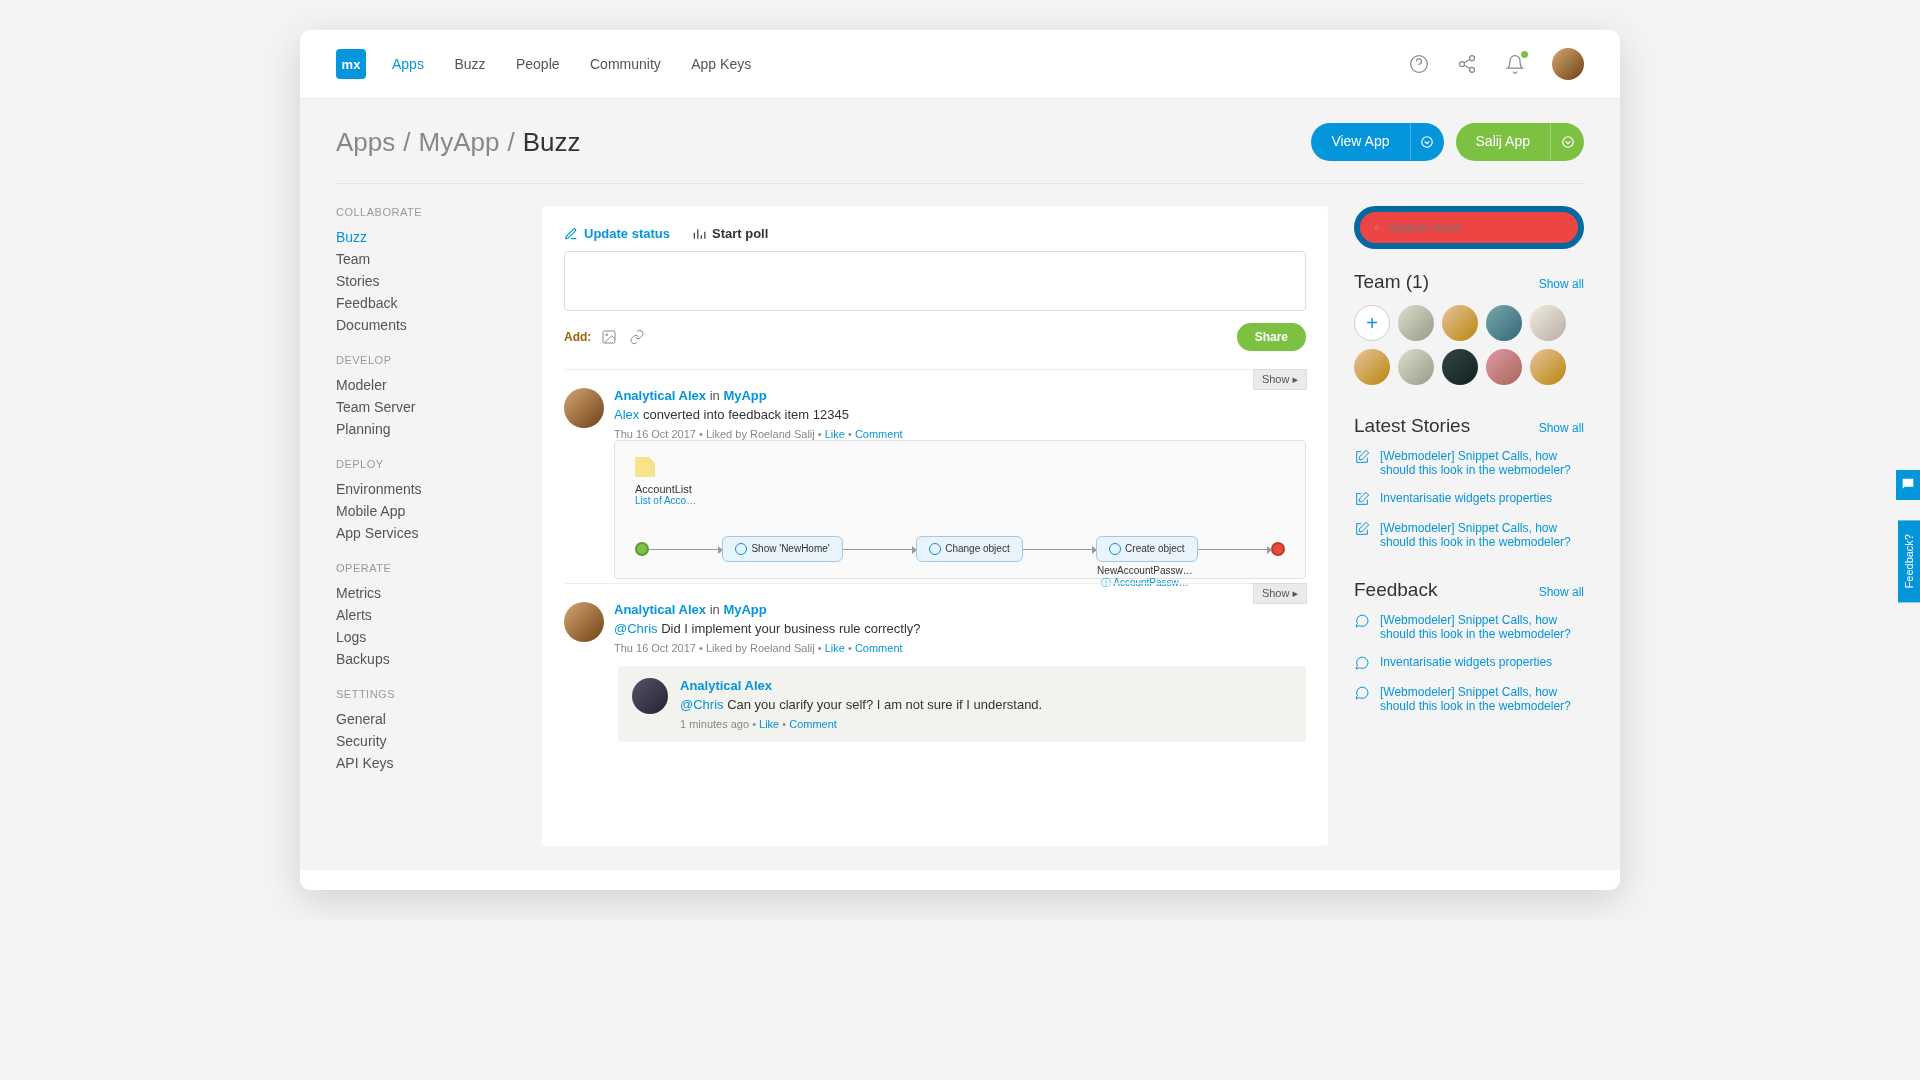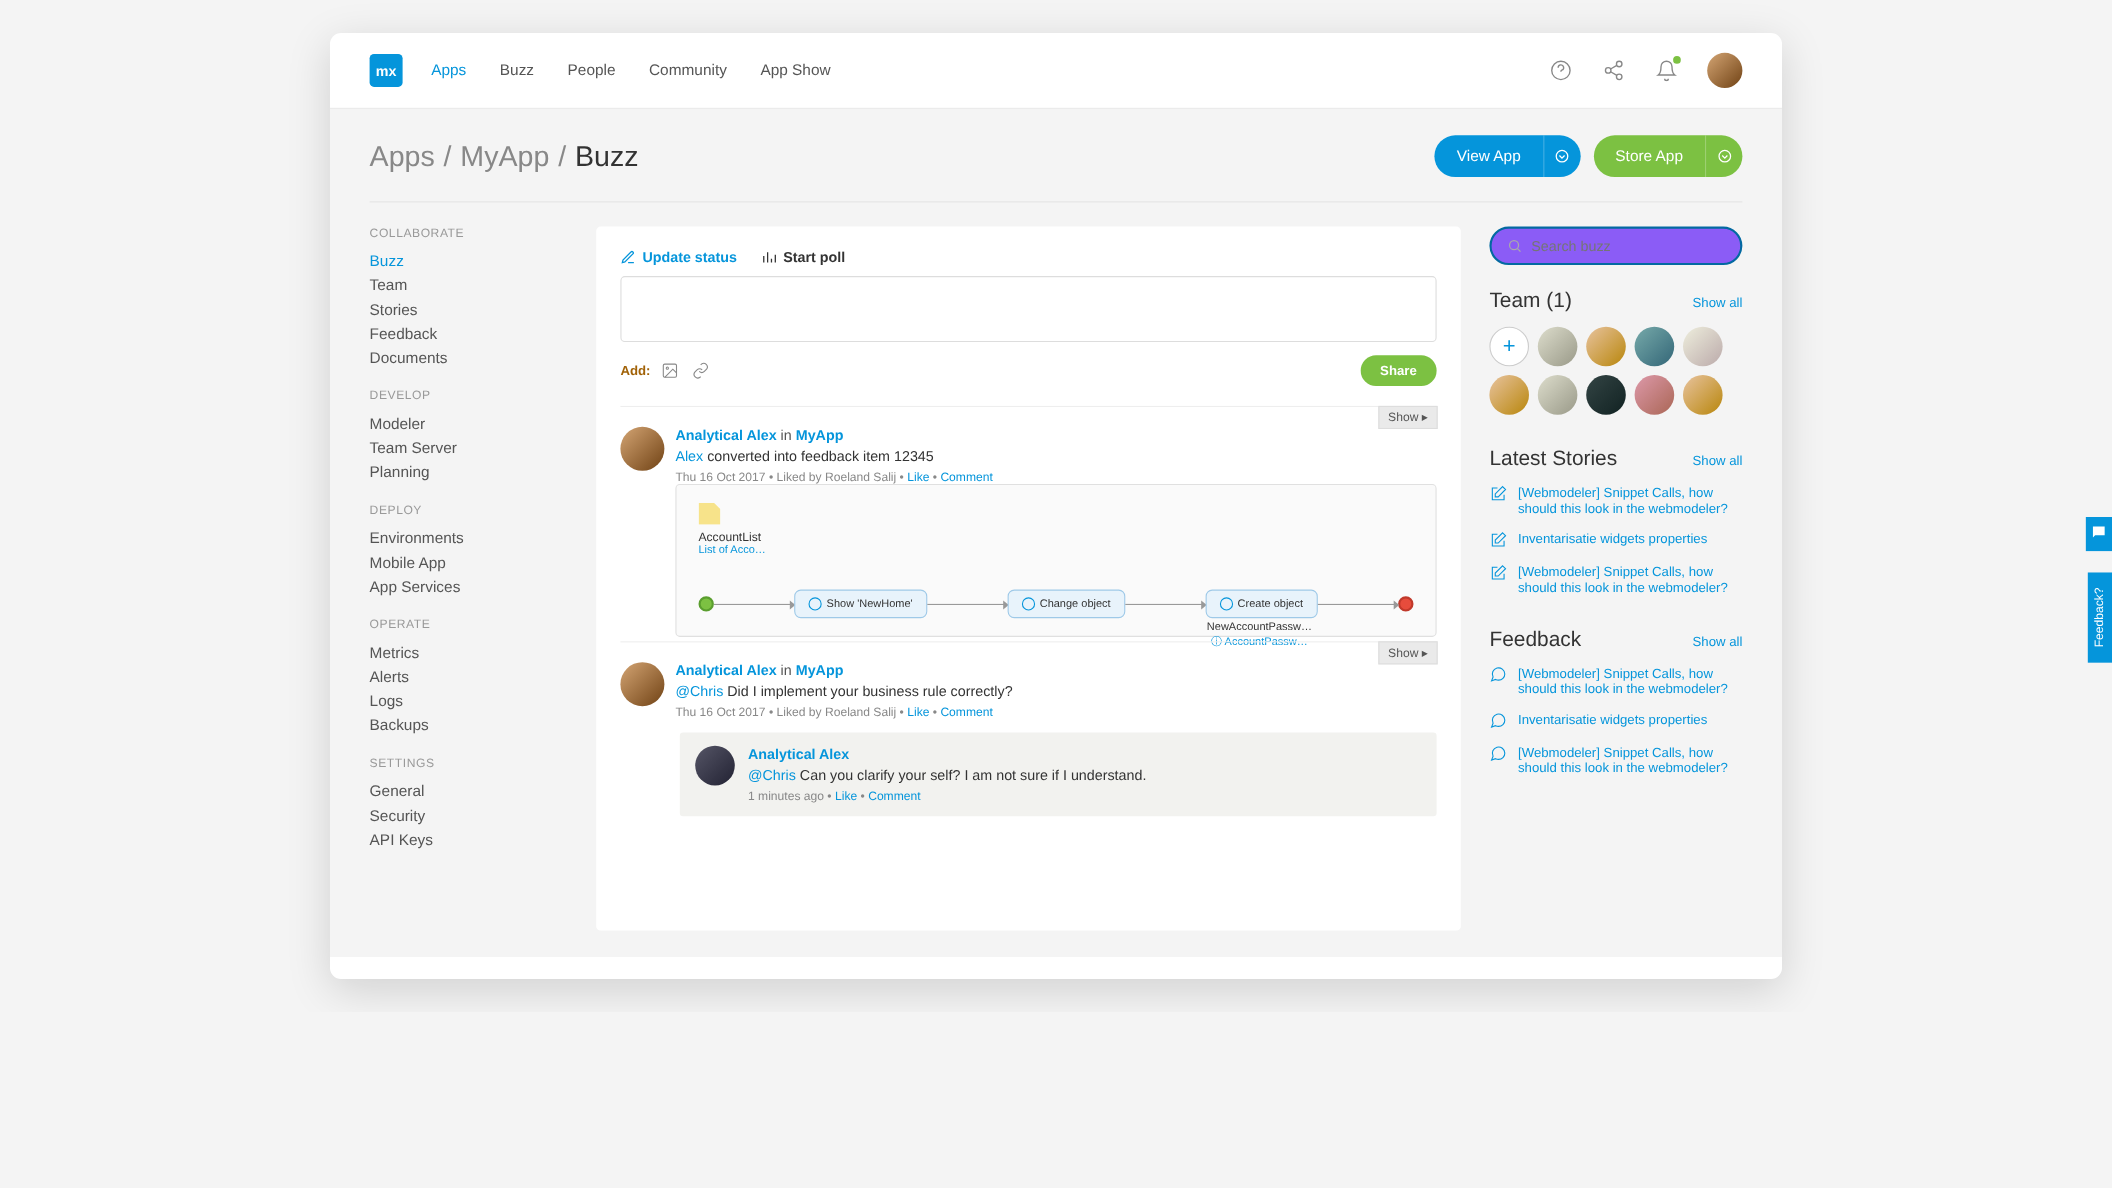--- a/index.html
+++ b/index.html
@@ -63,21 +63,21 @@
 .mf-end{background:#e74c3c;border:2px solid #c0392b}
 .mf-line{flex:1;height:1px;background:#999;position:relative}
 .mf-line::after{content:"";position:absolute;right:-1px;top:-3px;border-left:5px solid #999;border-top:4px solid transparent;border-bottom:4px solid transparent}
 .mf-node{border:1px solid #9ec9e8;background:#e8f3fb;border-radius:6px;padding:6px 12px;font-size:10px;color:#333;text-align:center;min-width:78px;position:relative}
 .mf-node .ni{width:12px;height:12px;border:1px solid #0595db;border-radius:50%;display:inline-block;margin-right:4px;vertical-align:middle}
 .mf-below{font-size:10px;color:#333;position:absolute;top:100%;left:0;margin-top:4px;white-space:nowrap}
 .mf-below .blue{color:#0595db}
 .comment{background:#f2f2ef;border-radius:3px;padding:12px 14px;margin-top:12px;display:flex;gap:12px;margin-left:54px}
 .comment .post-avatar{width:36px;height:36px}
 .right{width:230px;flex-shrink:0}
-.search-box{background:#8b5cf6;border:2px solid #0369a1;border-radius:22px;padding:8px 14px;display:flex;align-items:center;gap:8px;margin-bottom:22px}
+.search-box{background:#ef4444;border:6px solid #0369a1;border-radius:22px;padding:8px 14px;display:flex;align-items:center;gap:8px;margin-bottom:22px}
 .search-box svg{width:15px;height:15px;stroke:#aaa;fill:none;stroke-width:2}
 .search-box input{border:none;outline:none;font-size:13px;flex:1;background:transparent}
 .panel-head{display:flex;align-items:baseline;margin-bottom:12px}
 .panel-title{font-size:19px;color:#333}
 .panel-link{margin-left:auto;color:#0595db;font-size:12px;cursor:pointer}
 .team-grid{display:flex;flex-wrap:wrap;gap:8px;margin-bottom:30px}
 .team-avatar{width:36px;height:36px;border-radius:50%;background:linear-gradient(135deg,#c9a,#876);cursor:pointer}
 .team-add{border:1px solid #ccc;background:#fff;display:flex;align-items:center;justify-content:center;color:#0595db;font-size:20px}
 .story-item{display:flex;gap:10px;font-size:12px;color:#0595db;margin-bottom:14px;cursor:pointer}
 .story-icon{width:16px;height:16px;flex-shrink:0;stroke:#0595db;fill:none;stroke-width:1.5}
@@ -90,21 +90,21 @@
 <body>
 
 <div class="window">
   <div class="topbar">
     <div class="logo">mx</div>
     <div class="nav">
       <a class="active">Apps</a>
       <a>Buzz</a>
       <a>People</a>
       <a>Community</a>
-      <a>App Show</a>
+      <a>App Keys</a>
     </div>
     <div class="nav-right">
       <div class="icon-btn">
           <svg viewBox="0 0 24 24">
             <circle cx="12" cy="12" r="10"></circle>
             <path d="M9 9a3 3 0 1 1 4 2.8c-.8.4-1 1-1 1.7M12 17h.01"></path>
           </svg>
         </div>
       <div class="icon-btn">
           <svg viewBox="0 0 24 24">
@@ -137,21 +137,21 @@
         <div class="pill-btn blue">
           <span class="lbl">View App</span>
           <span class="chev">
               <svg width="14" height="14" viewBox="0 0 24 24" stroke="#fff" fill="none" stroke-width="2">
                 <circle cx="12" cy="12" r="9"></circle>
                 <path d="M8 11l4 4 4-4"></path>
               </svg>
             </span>
         </div>
         <div class="pill-btn green">
-          <span class="lbl">Store App</span>
+          <span class="lbl">Salij App</span>
           <span class="chev">
               <svg width="14" height="14" viewBox="0 0 24 24" stroke="#fff" fill="none" stroke-width="2">
                 <circle cx="12" cy="12" r="9"></circle>
                 <path d="M8 11l4 4 4-4"></path>
               </svg>
             </span>
         </div>
       </div>
     </div>
 

